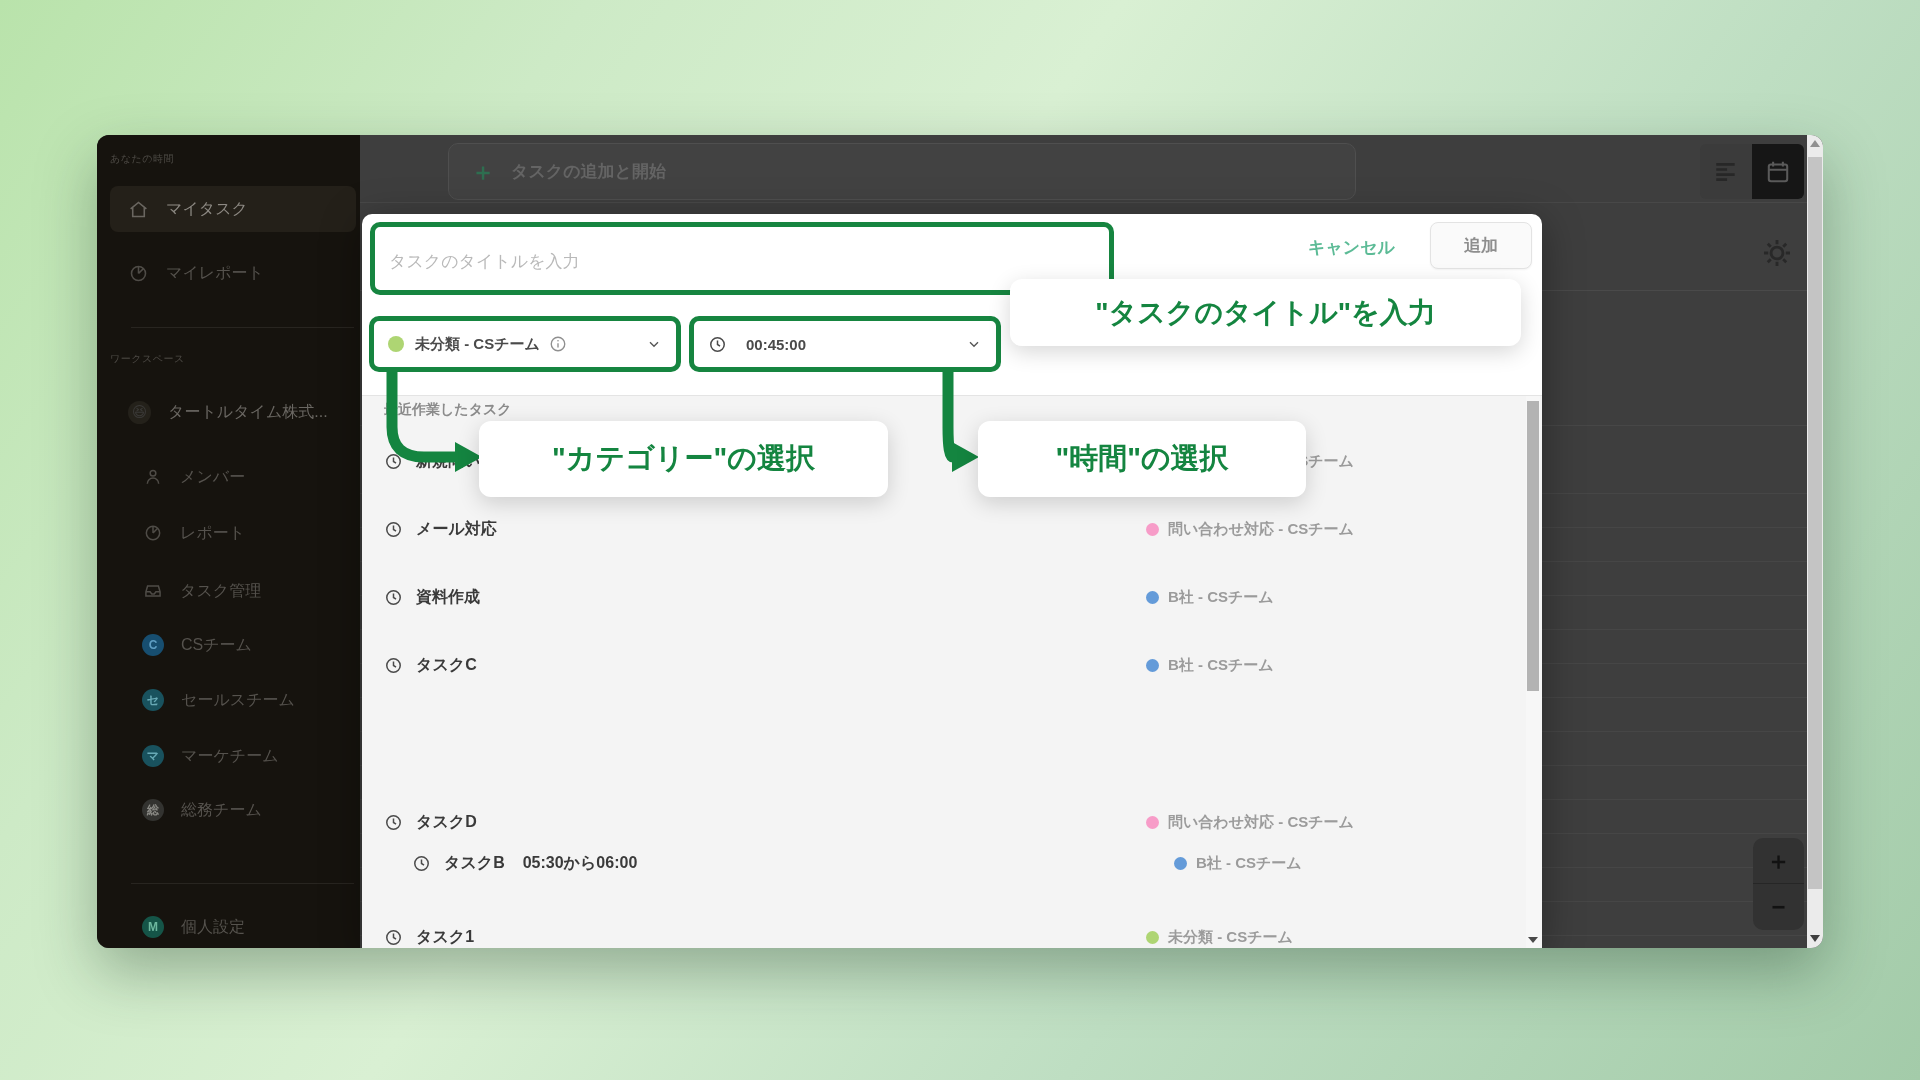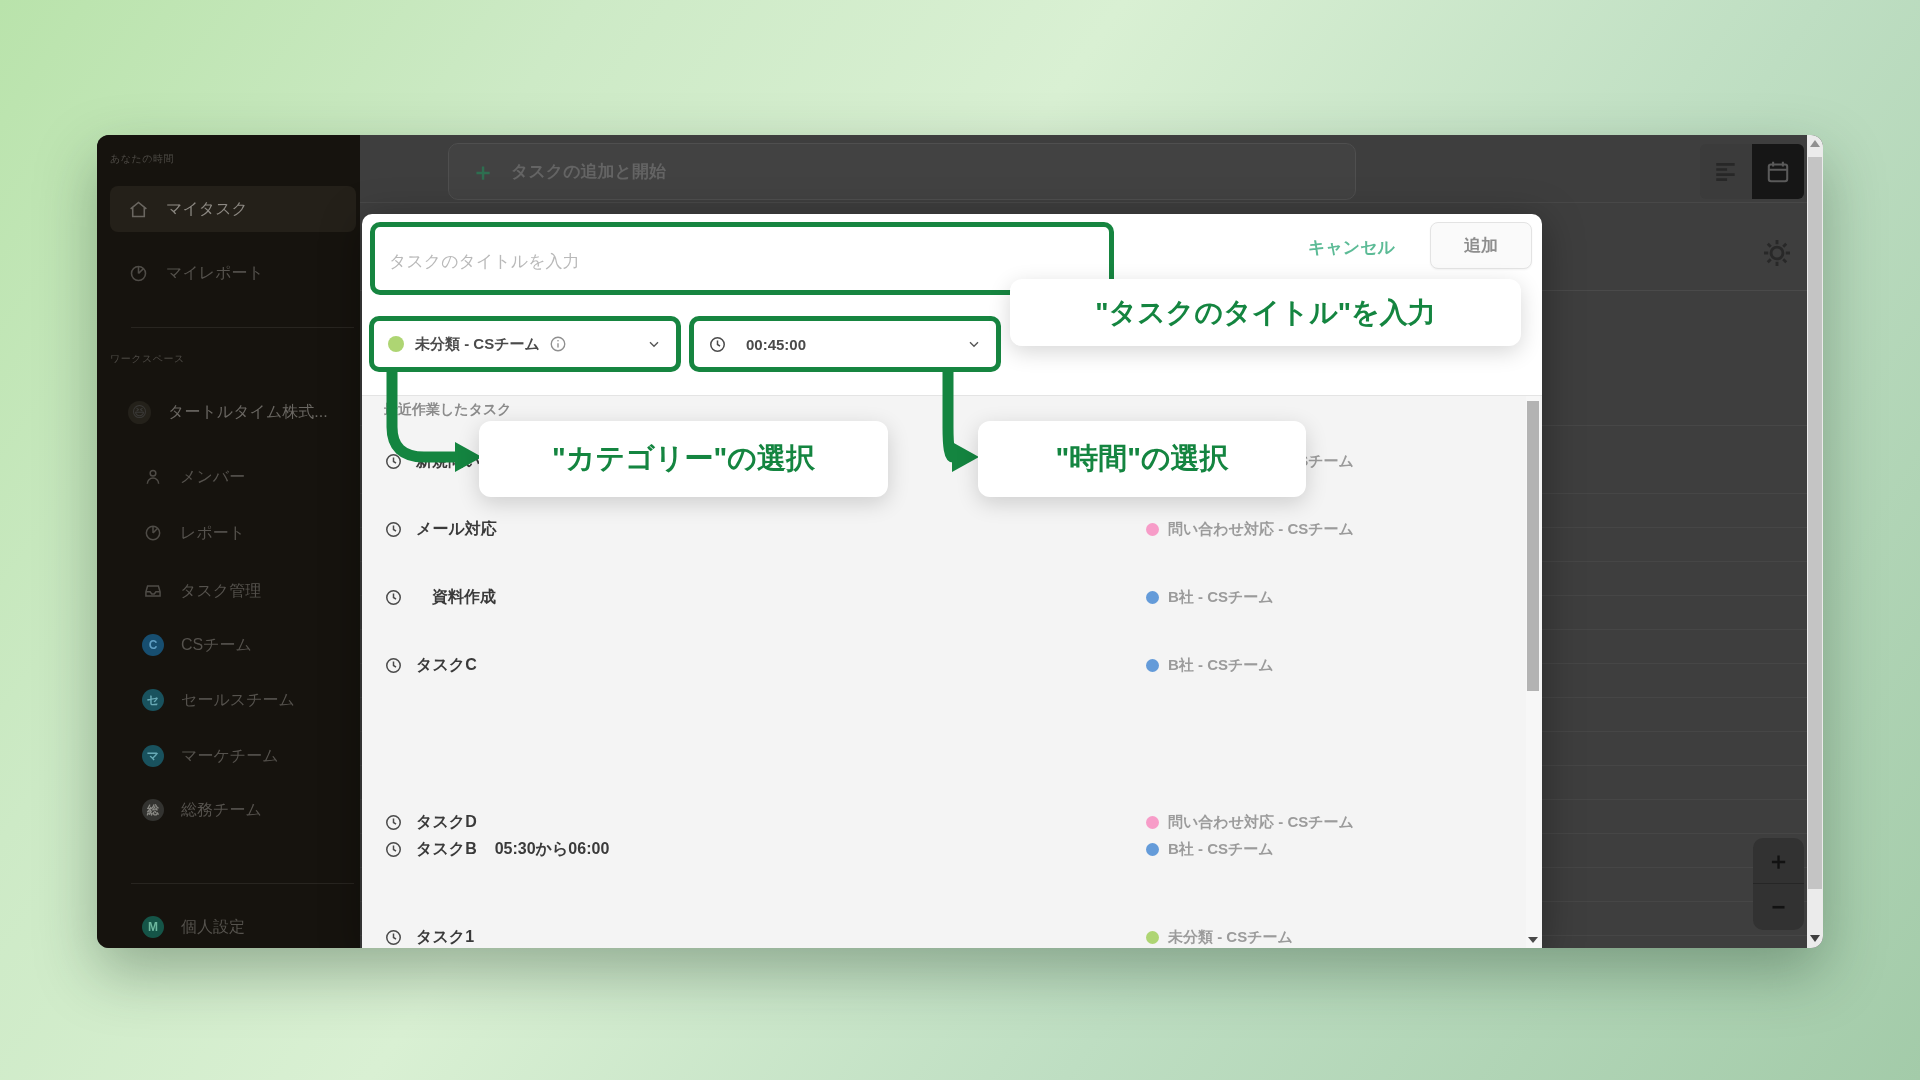--- a/index.html
+++ b/index.html
@@ -288,21 +288,21 @@
             <circle cx="12" cy="12" r="8.5"></circle>
             <path d="M12 7v5l3.2 2"></path>
           </svg>
         <span class="tname">メール対応</span>
         <span class="tcat">
             <span class="dot dot13 c-pink"></span>
             <span class="lbl">問い合わせ対応 - CSチーム</span>
           </span>
       </div>
 
-      <div class="trow" style="top:186px;gap:16px;">
+      <div class="trow" style="top:186px;">
         <svg class="clock-ic" viewBox="0 0 24 24" fill="none" stroke="currentColor" stroke-width="1.9">
             <circle cx="12" cy="12" r="8.5"></circle>
             <path d="M12 7v5l3.2 2"></path>
           </svg>
         <span class="tname">資料作成</span>
         <span class="tcat">
             <span class="dot dot13 c-blue"></span>
             <span class="lbl">B社 - CSチーム</span>
           </span>
       </div>
@@ -325,21 +325,21 @@
             <circle cx="12" cy="12" r="8.5"></circle>
             <path d="M12 7v5l3.2 2"></path>
           </svg>
         <span class="tname">タスクD</span>
         <span class="tcat">
             <span class="dot dot13 c-pink"></span>
             <span class="lbl">問い合わせ対応 - CSチーム</span>
           </span>
       </div>
 
-      <div class="trow" style="top:438px;">
+      <div class="trow" style="top:452px;margin-left:28px;">
         <svg class="clock-ic" viewBox="0 0 24 24" fill="none" stroke="currentColor" stroke-width="1.9">
             <circle cx="12" cy="12" r="8.5"></circle>
             <path d="M12 7v5l3.2 2"></path>
           </svg>
         <span class="tname">タスクB</span>
         <span class="ttime">05:30から06:00</span>
         <span class="tcat">
             <span class="dot dot13 c-blue"></span>
             <span class="lbl">B社 - CSチーム</span>
           </span>

